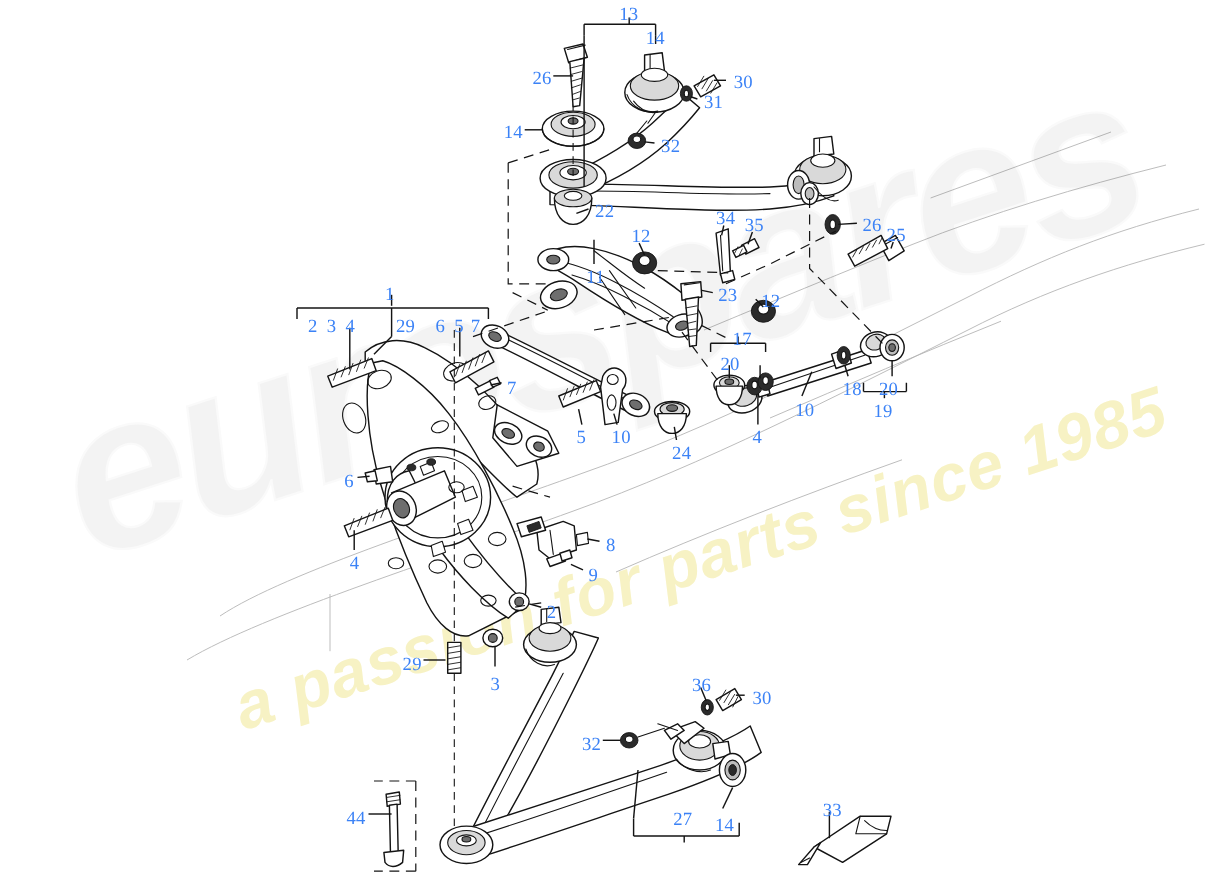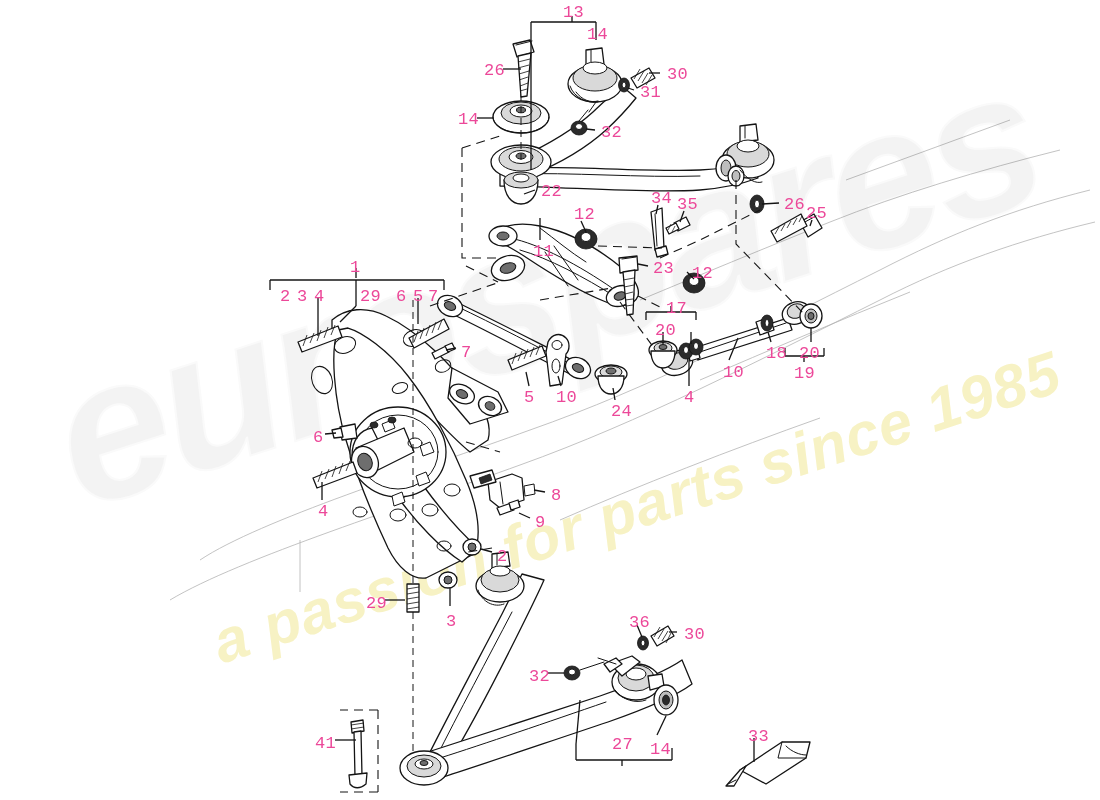--- a/index.html
+++ b/index.html
@@ -27,23 +27,23 @@
     inset: 0;
     z-index: 2;
   }
   #label-layer {
     position: absolute;
     inset: 0;
     z-index: 3;
   }
   .callout {
     position: absolute;
-    font-family: Liberation Mono, monospace;
+    font-family: Liberation Serif, serif;
     font-size: 17px;
-    color: #ec4899;
+    color: #3b82f6;
     line-height: 1;
     white-space: nowrap;
     letter-spacing: 0.2px;
   }
   .wm-main {
     position: absolute;
     font-family: "Liberation Sans", sans-serif;
     font-weight: bold;
     font-style: italic;
     font-size: 200px;
@@ -715,19 +715,19 @@
     <span class="callout" style="left:313px; top:429px;">6</span>
     <span class="callout" style="left:318px; top:503px;">4</span>
     <span class="callout" style="left:551px; top:487px;">8</span>
     <span class="callout" style="left:535px; top:514px;">9</span>
     <span class="callout" style="left:497px; top:548px;">2</span>
     <span class="callout" style="left:366px; top:595px;">29</span>
     <span class="callout" style="left:446px; top:613px;">3</span>
     <span class="callout" style="left:629px; top:614px;">36</span>
     <span class="callout" style="left:684px; top:626px;">30</span>
     <span class="callout" style="left:529px; top:668px;">32</span>
-    <span class="callout" style="left:315px; top:735px;">41</span>
+    <span class="callout" style="left:315px; top:735px;">44</span>
     <span class="callout" style="left:650px; top:741px;">14</span>
     <span class="callout" style="left:748px; top:728px;">33</span>
     <span class="callout" style="left:612px; top:736px;">27</span>
   </div>
 
 </div>
 
 </body></html>

